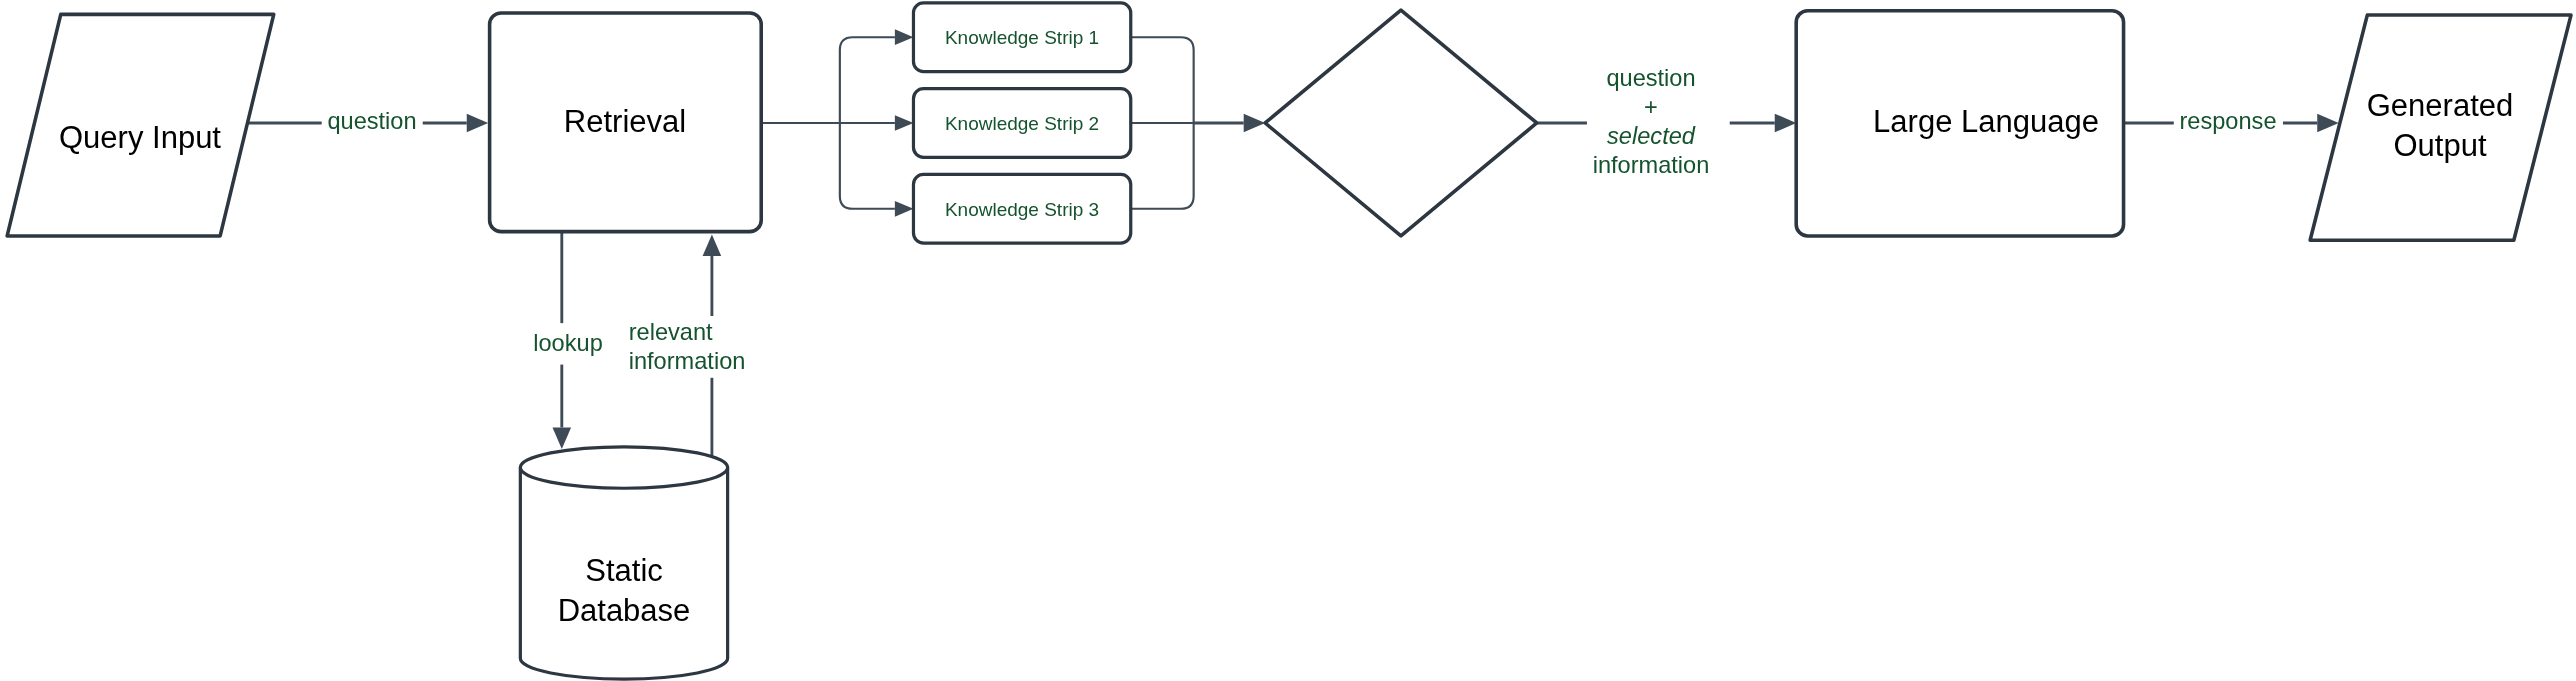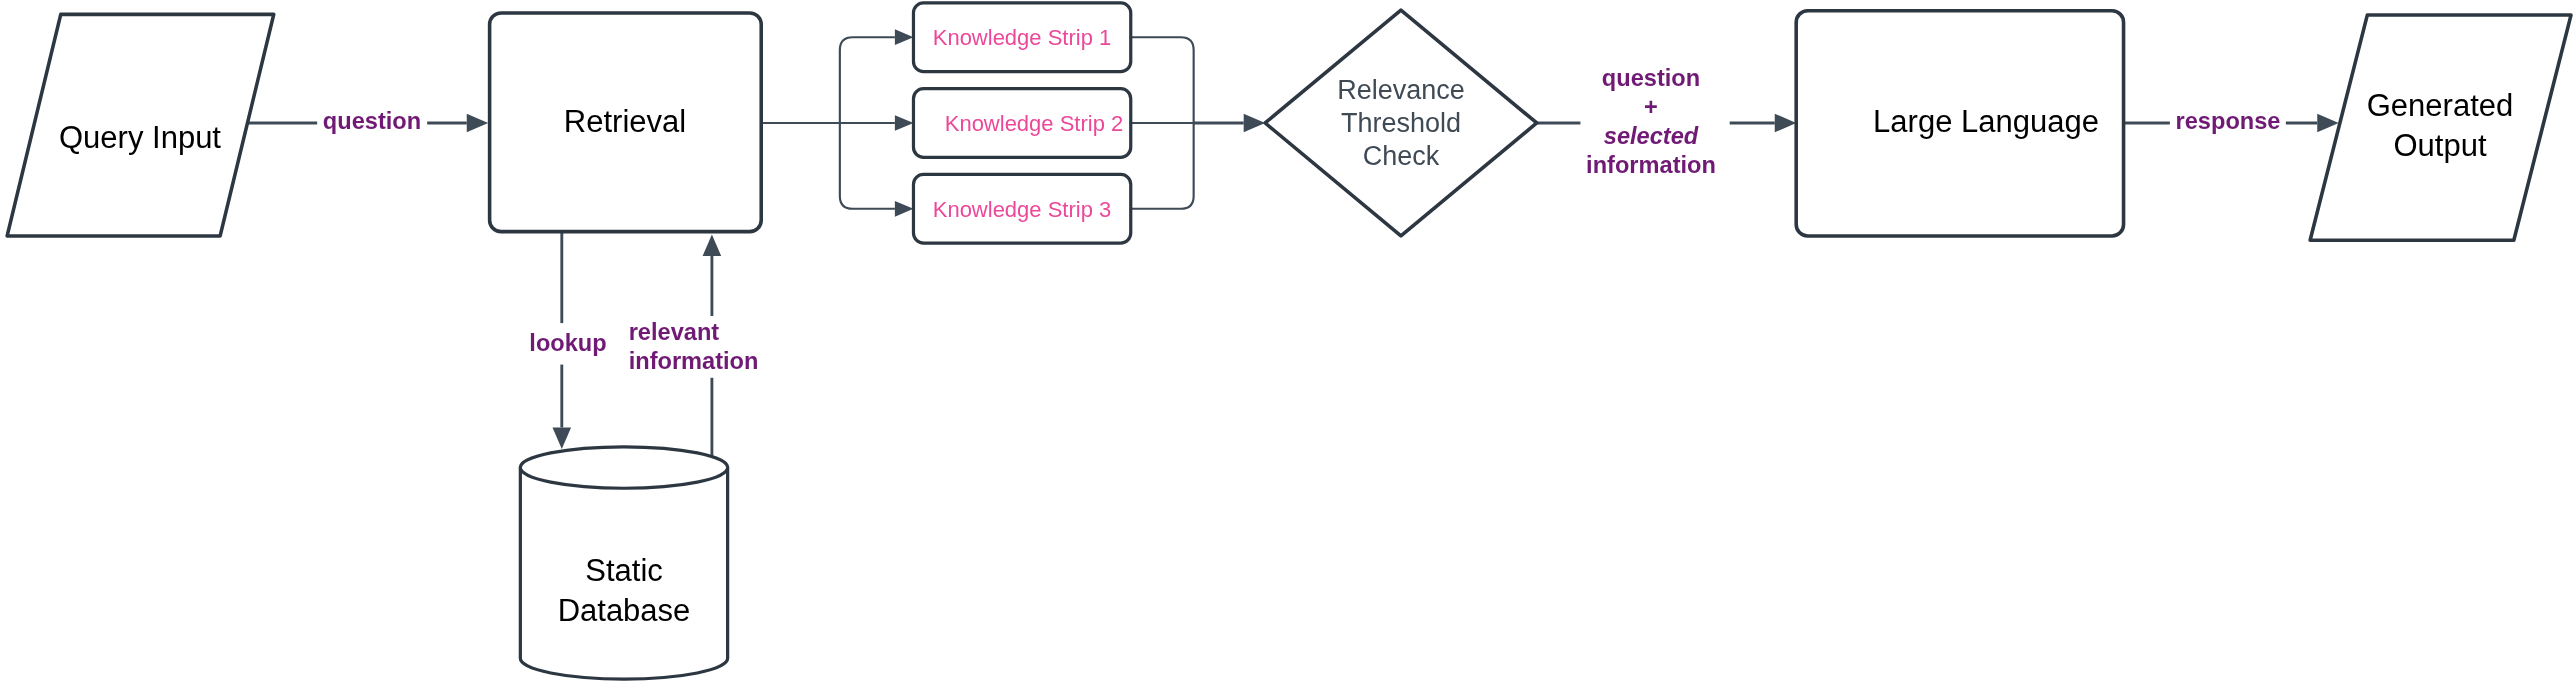--- a/index.html
+++ b/index.html
@@ -3,23 +3,23 @@
 <meta charset="utf-8">
 <style>
   html,body{margin:0;padding:0;background:#ffffff;}
   body{width:2576px;height:682px;overflow:hidden;
        font-family:"Liberation Sans","DejaVu Sans",sans-serif;}
   .canvas{position:relative;width:2576px;height:682px;background:#ffffff;}
   .canvas svg{position:absolute;left:0;top:0;}
   .lbl{position:absolute;transform:translate(-50%,-50%);text-align:center;white-space:nowrap;}
   .lbl span{display:block;}
   .node-lbl{font-size:31px;line-height:40px;color:#000000;}
-  .strip-lbl{font-size:22px;line-height:27px;color:#ec4899;}
+  .strip-lbl{font-size:19px;line-height:27px;color:#14532d;}
   .diamond-lbl{font-size:27px;line-height:33px;color:#3f4a54;}
-  .edge-lbl{font-weight:700;font-size:23.6px;line-height:29px;color:#701a75;
+  .edge-lbl{font-weight:400;font-size:23.6px;line-height:29px;color:#14532d;
             background:#ffffff;padding:1.4px 5.7px;}
   .edge-lbl .italic{font-style:italic;}
   .left-align{text-align:left;transform:translate(0,-50%);}
 </style>
 </head>
 <body>
 
 <div class="canvas">
 
   <svg width="2576" height="682" viewBox="0 0 3604 954">
@@ -69,28 +69,23 @@
       <path d="M728,654 V921 A145,29 0 0 0 1018,921 V654" stroke-width="4.5"></path>
       <ellipse cx="873" cy="654" rx="145" ry="29" stroke-width="4.5"></ellipse>
     </g>
   </svg>
 
   <div class="lbl node-lbl" style="left:140px;top:138px;">Query Input</div>
 
   <div class="lbl node-lbl" style="left:625px;top:122px;">Retrieval</div>
 
   <div class="lbl strip-lbl" style="left:1022px;top:37px;">Knowledge Strip 1</div>
-  <div class="lbl strip-lbl" style="left:1022px;top:123px;margin-left:12px;">Knowledge Strip 2</div>
+  <div class="lbl strip-lbl" style="left:1022px;top:123px;">Knowledge Strip 2</div>
   <div class="lbl strip-lbl" style="left:1022px;top:209px;">Knowledge Strip 3</div>
 
-  <div class="lbl diamond-lbl" style="left:1401px;top:123px;">
-    <span>Relevance</span>
-    <span>Threshold</span>
-    <span>Check</span>
-  </div>
 
   <div class="lbl node-lbl" style="left:1960px;top:122px;margin-left:26px;">
     <span>Large Language</span>
   </div>
 
   <div class="lbl node-lbl" style="left:2440px;top:126px;">
     <span>Generated</span>
     <span>Output</span>
   </div>
 

